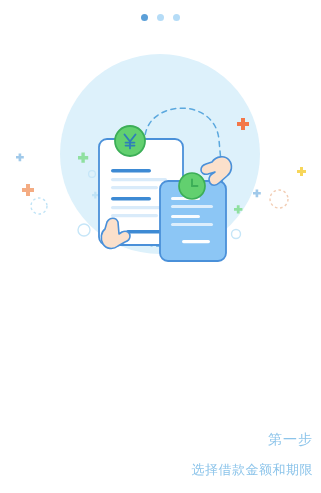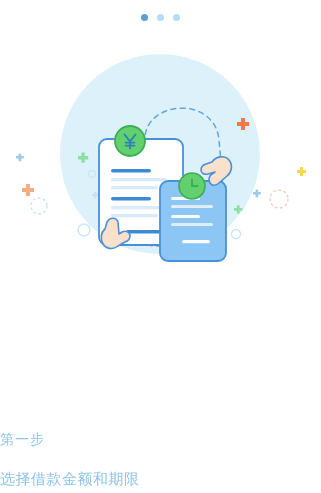--- a/index.html
+++ b/index.html
@@ -54,31 +54,31 @@
   .illustration svg {
     display: block;
   }
 
   
   .captions {
     position: absolute;
     left: 0;
     top: 428px;
     width: 313px;
-    text-align: left;
+    text-align: right;
   }
   .caption-step {
     font-size: 14px;
     line-height: 22px;
     color: #8cc4ea;
     letter-spacing: 1px;
   }
   .caption-desc {
-    margin-top: 18px;
-    font-size: 15px;
+    margin-top: 9px;
+    font-size: 13px;
     line-height: 22px;
     color: #8cc4ea;
     letter-spacing: 0.5px;
   }
 </style>
 </head>
 <body>
 
 <div class="screen">
 

